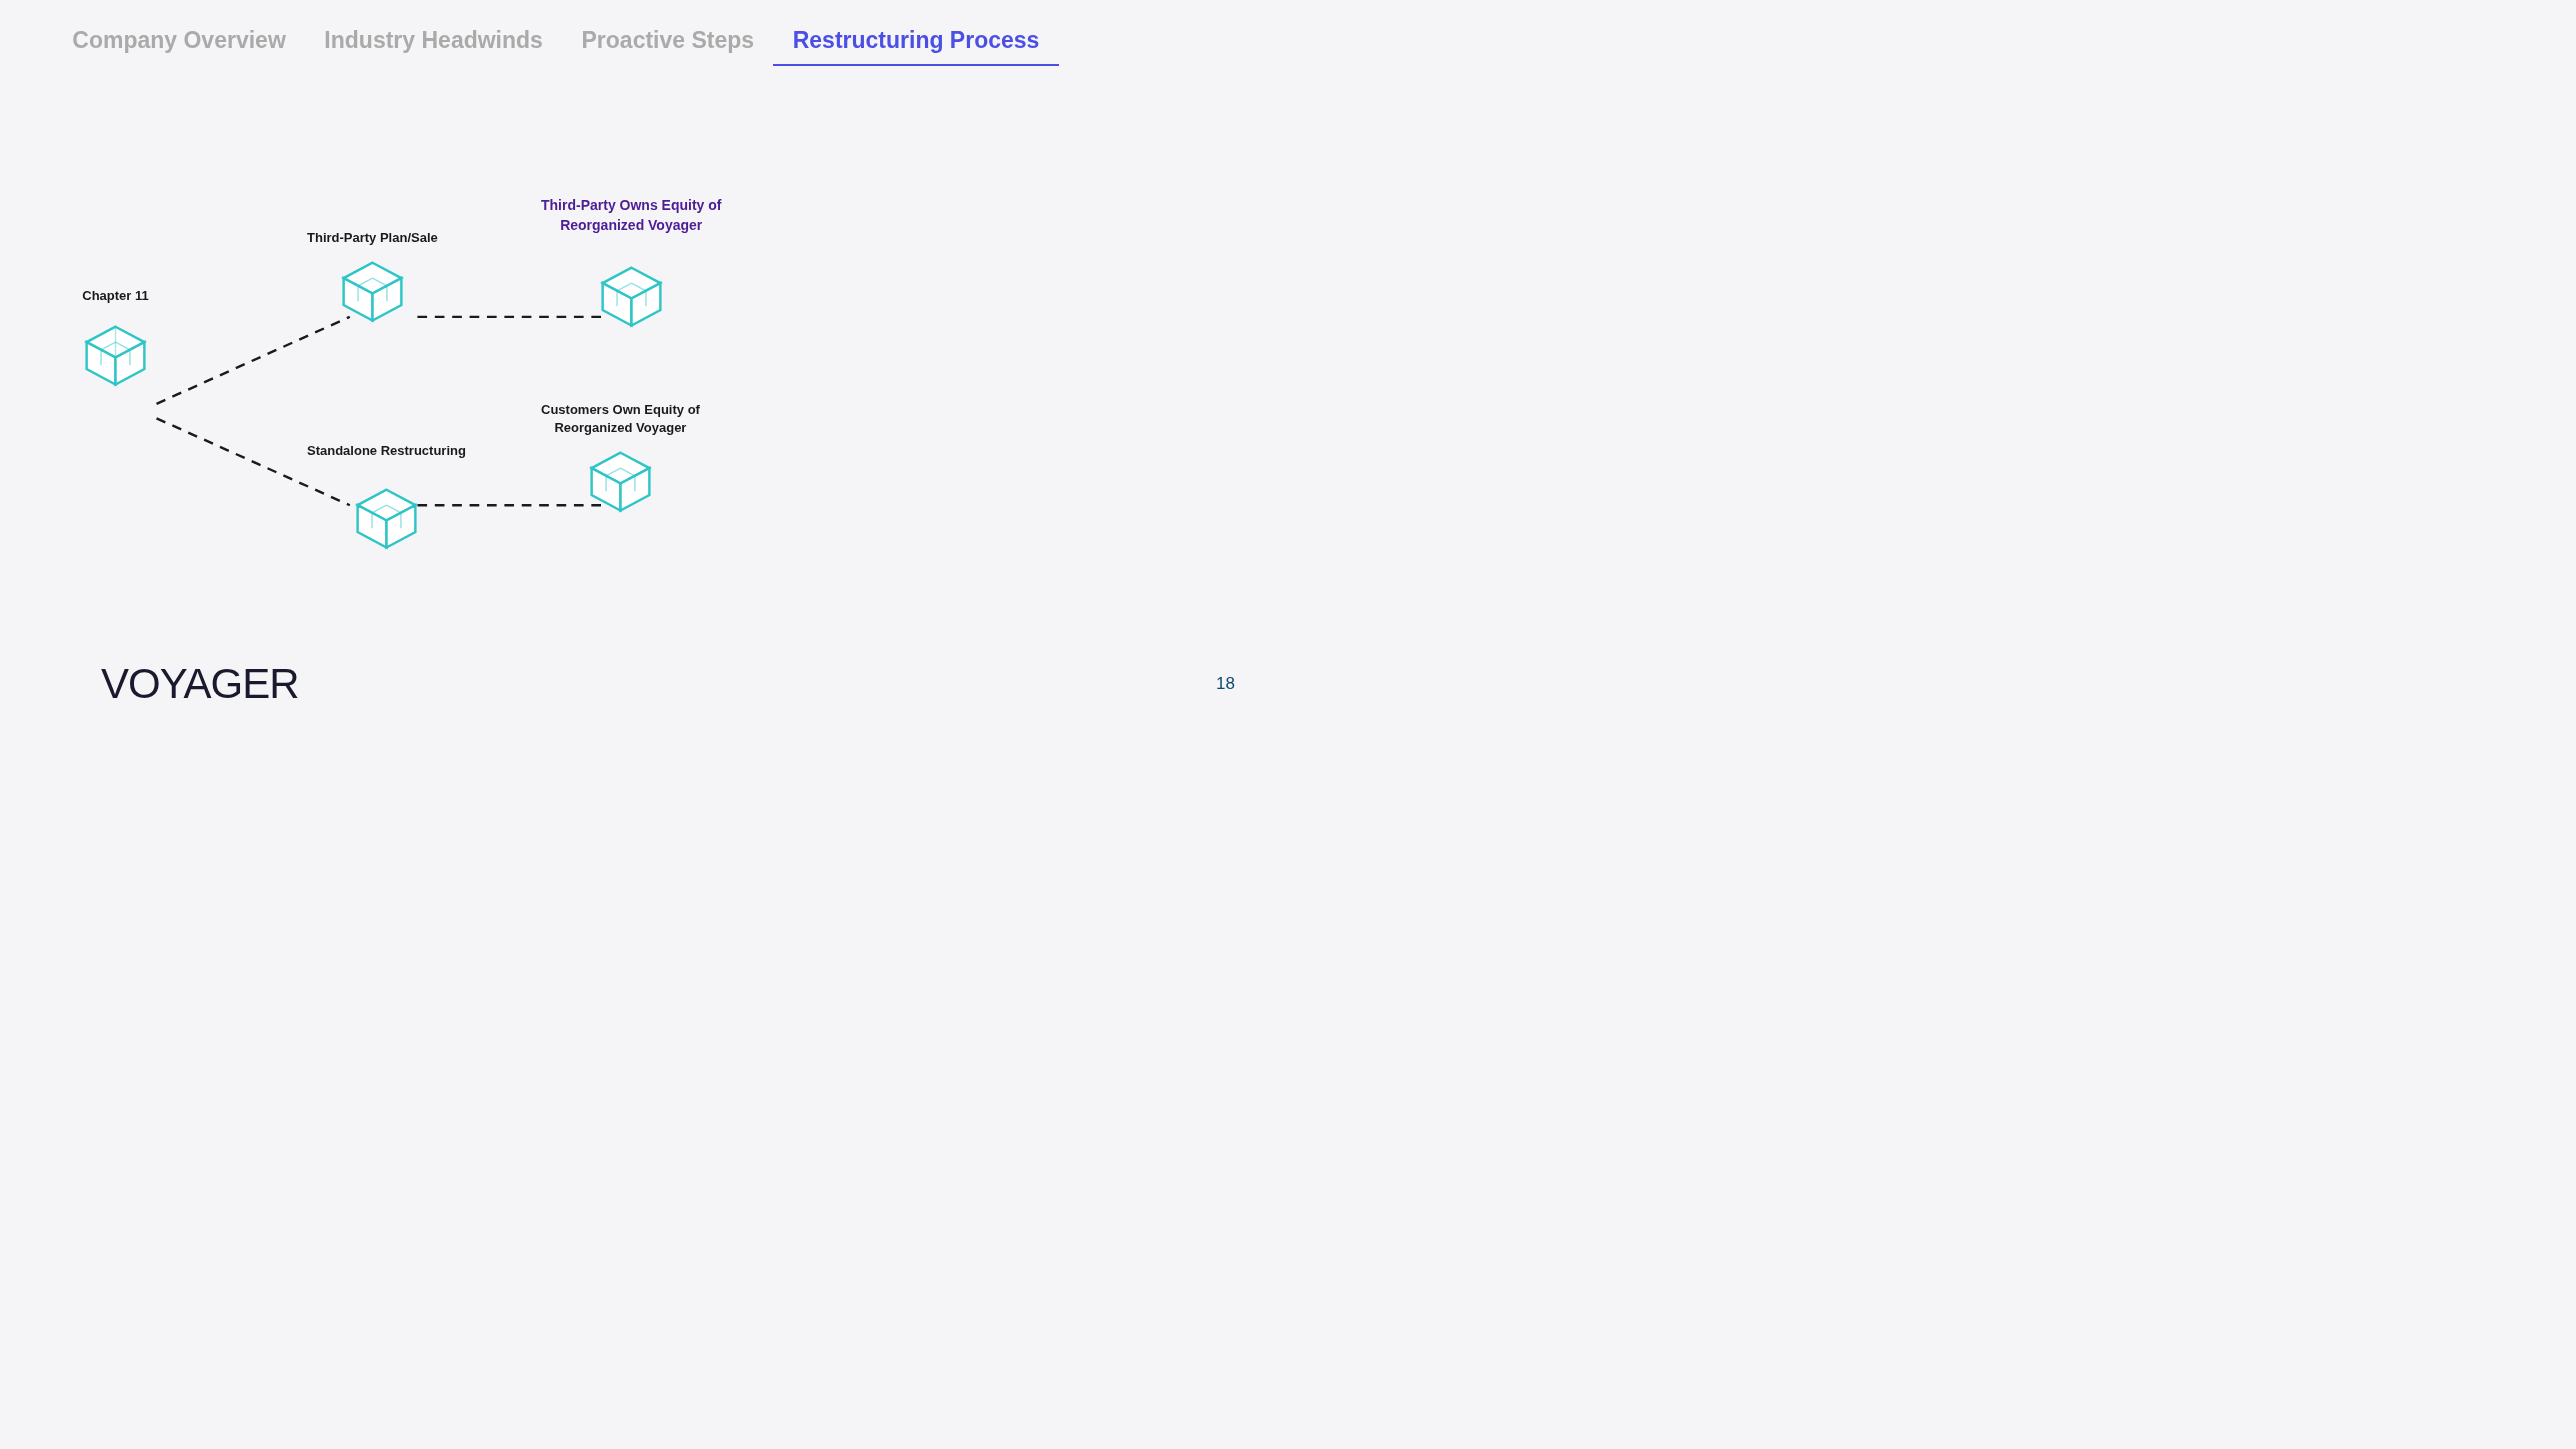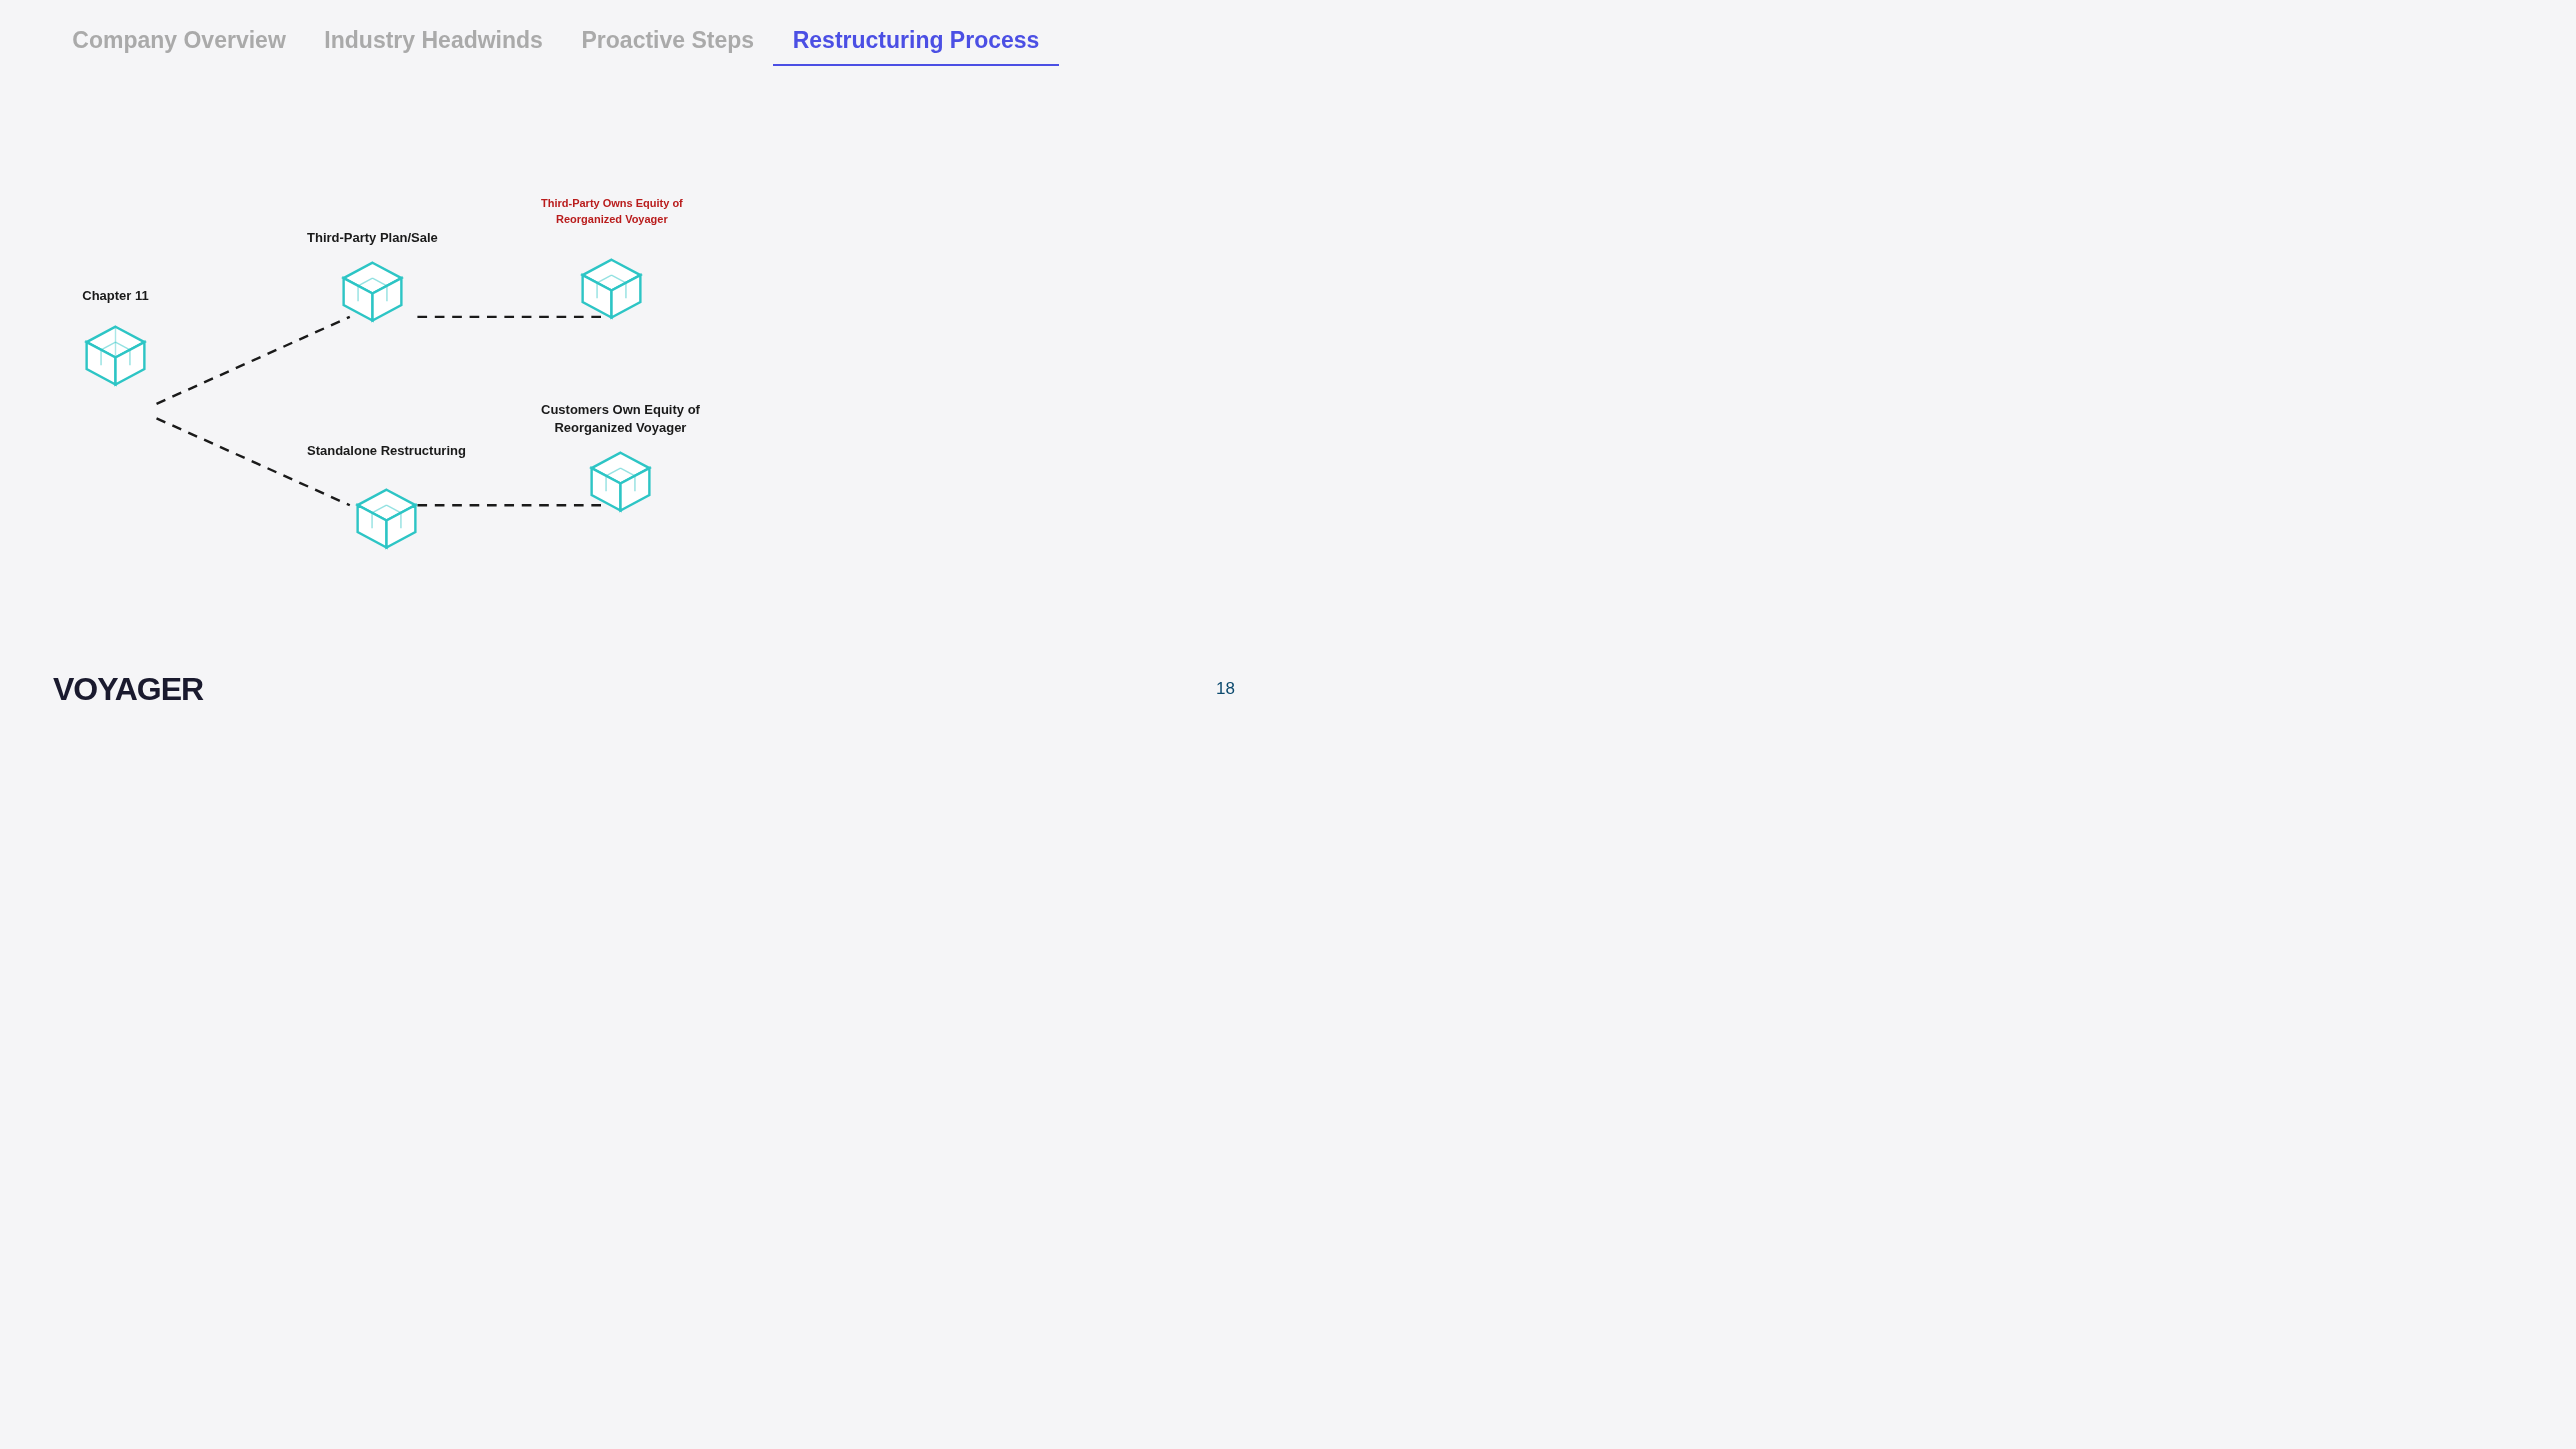--- a/index.html
+++ b/index.html
@@ -94,24 +94,25 @@
       position: absolute;
       bottom: 17.4px;
       left: 53px;
       right: 53px;
       display: flex;
       justify-content: space-between;
       align-items: center;
     }
 
     .voyager-logo {
-      font-size: 32px;
-      font-weight: 700;
+      font-size: 42px;
+      font-weight: 400;
       color: #1a1a2e;
       letter-spacing: -1px;
+      margin-left: 48px;
     }
 
     .page-number {
       font-size: 17px;
       color: #0c4a6e;
       font-weight: 500;
     }
   </style>
 </head>
 <body>
@@ -162,21 +163,21 @@
       <polygon points="10,24 40,40 40,68 10,52" fill="white" stroke="#2DC5C5" stroke-width="2.5"></polygon>
       <polygon points="70,24 40,40 40,68 70,52" fill="white" stroke="#2DC5C5" stroke-width="2.5"></polygon>
       <line x1="40" y1="24" x2="25" y2="32" stroke="#2DC5C5" stroke-width="1.5" opacity="0.5"></line>
       <line x1="40" y1="24" x2="55" y2="32" stroke="#2DC5C5" stroke-width="1.5" opacity="0.5"></line>
       <line x1="25" y1="32" x2="25" y2="48" stroke="#2DC5C5" stroke-width="1.5" opacity="0.5"></line>
       <line x1="55" y1="32" x2="55" y2="48" stroke="#2DC5C5" stroke-width="1.5" opacity="0.5"></line>
     </svg>
   </div>
 
   <div class="cube-node" style="position:absolute; left:541px; top:111px; display:flex; flex-direction:column; align-items:center;">
-    <div style="font-size:11px; font-weight:700; color:#b91c1c; text-align:center; line-height:1.4; margin-bottom:25px;">
+    <div style="font-size:14px; font-weight:700; color:#4c1d95; text-align:center; line-height:1.4; margin-bottom:25px;">
       <span>Third-Party Owns Equity of</span><br>
       <span>Reorganized Voyager</span>
     </div>
     <svg class="cube-svg" viewBox="0 0 80 80">
       <polygon points="40,8 70,24 40,40 10,24" fill="white" stroke="#2DC5C5" stroke-width="2.5"></polygon>
       <polygon points="10,24 40,40 40,68 10,52" fill="white" stroke="#2DC5C5" stroke-width="2.5"></polygon>
       <polygon points="70,24 40,40 40,68 70,52" fill="white" stroke="#2DC5C5" stroke-width="2.5"></polygon>
       <line x1="40" y1="24" x2="25" y2="32" stroke="#2DC5C5" stroke-width="1.5" opacity="0.5"></line>
       <line x1="40" y1="24" x2="55" y2="32" stroke="#2DC5C5" stroke-width="1.5" opacity="0.5"></line>
       <line x1="25" y1="32" x2="25" y2="48" stroke="#2DC5C5" stroke-width="1.5" opacity="0.5"></line>

